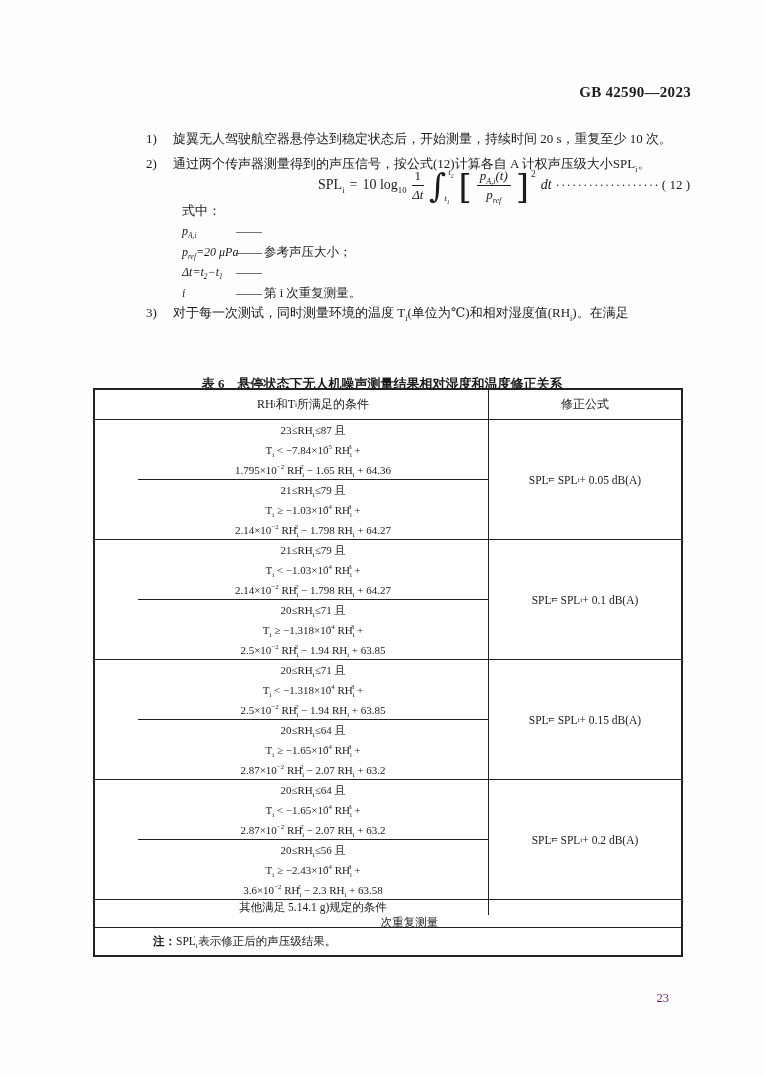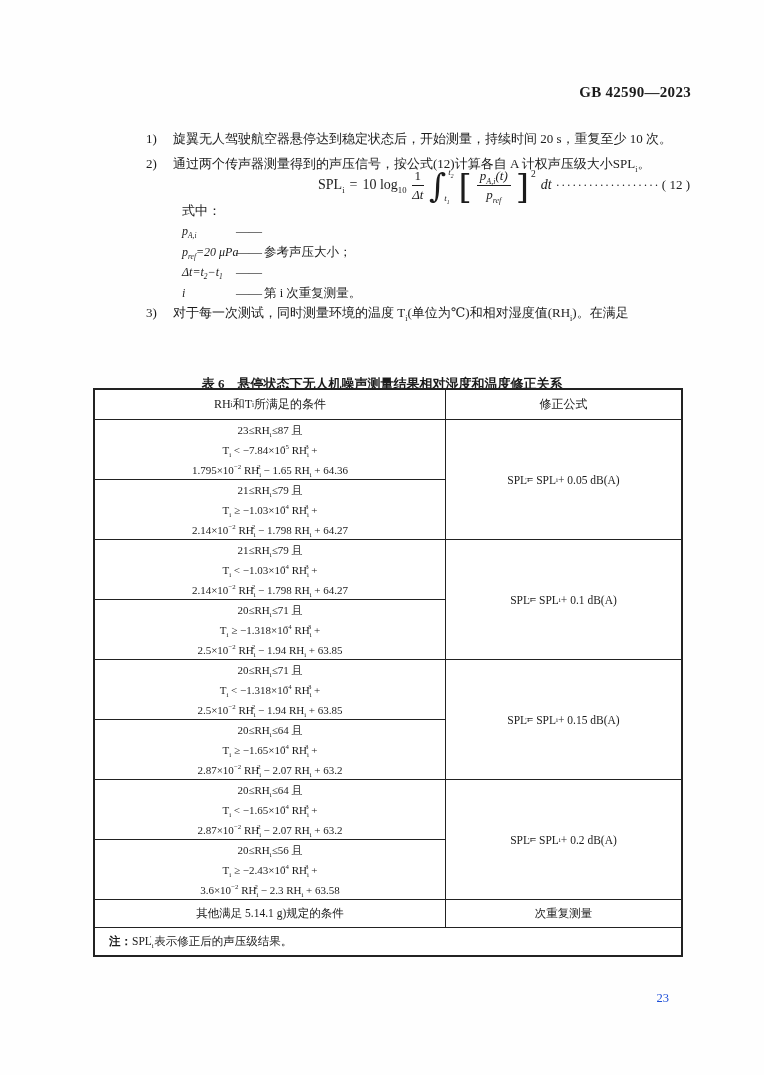--- a/index.html
+++ b/index.html
@@ -51,36 +51,36 @@
   .where-lead { height: 21px; line-height: 21px; }
   .var-row { height: 20.6px; line-height: 20.6px; display: flex; white-space: nowrap; }
   .var-sym { width: 54px; flex: none; font-size: 12px; font-style: italic; }
   .var-dash { margin-right: 2px; flex: none; }
   .var-desc { font-size: 12.5px; }
 
   .tbl-title { position: absolute; top: 355px; left: 0; width: 100%; text-align: center; font-weight: 700; font-size: 13px; margin-top: 20px; }
 
   
   .tbl { position: absolute; left: 93px; top: 388px; width: 590px; border: 2px solid #222; background: #fff; font-size: 11px; }
-  .trow, .tgroup { display: flex; border-bottom: 1px solid #222; }
+  .trow, .tgroup { display: flex; border-bottom: 1px solid #222; padding-left: 43px; }
   .c1 { width: 351px; flex: none; border-right: 1px solid #222; }
   .c2 { flex: 1; }
   .thead { height: 30px; }
   .th { display: flex; align-items: center; justify-content: center; font-size: 12px; }
   .tgroup { height: 120px; }
   .cond { height: 60px; }
   .cond-a { border-bottom: 1px solid #222; }
   .cline { height: 20px; line-height: 20px; text-align: center; white-space: nowrap; }
   .fcell { display: flex; align-items: center; justify-content: center; font-size: 11.5px; white-space: nowrap; }
-  .other { height: 28px; }
+  .other { height: 28px; flex-direction: column; }
   .ocell { display: flex; align-items: center; justify-content: center; font-size: 11.5px; }
-  .tnote { height: 27px; line-height: 26px; padding-left: 14px; font-size: 11.5px; }
+  .tnote { height: 27px; line-height: 26px; padding-left: 14px; font-size: 11.5px; margin-left: 44px; }
   .note-label { font-weight: 700; }
 
-  .pagenum { position: absolute; top: 991px; right: 95px; font-size: 12.5px; color: #1d4ed8; }
+  .pagenum { position: absolute; top: 991px; right: 95px; font-size: 12.5px; color: #701a75; }
 </style>
 </head>
 <body>
 
 <div class="page">
 
   <div class="doc-header">GB 42590—2023</div>
 
   <div class="list-item item1">
     <span class="li-num">1)</span>

